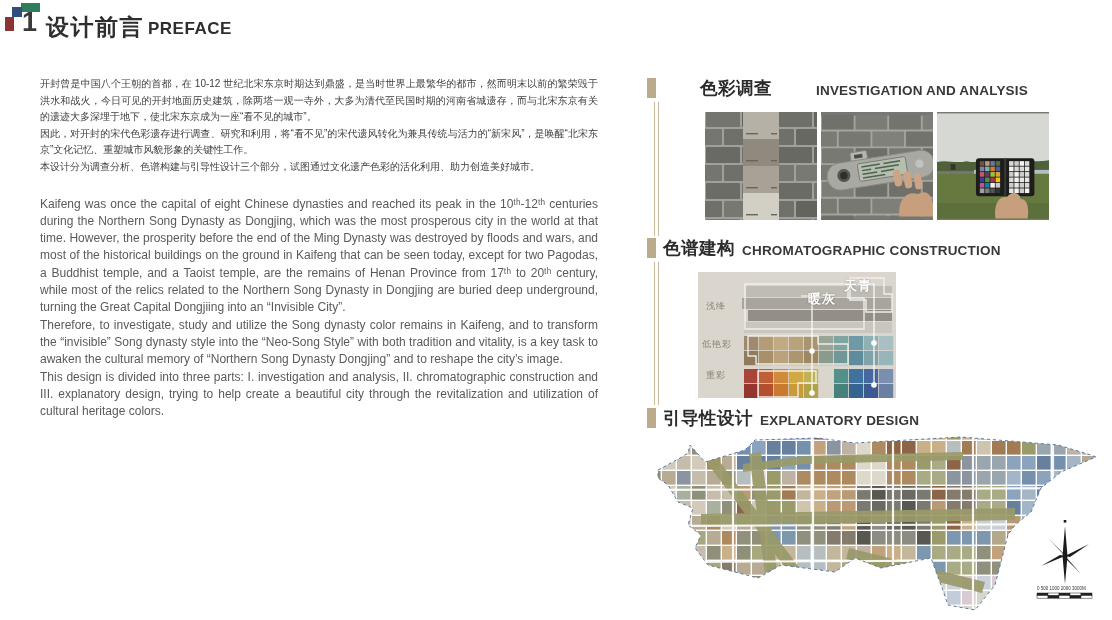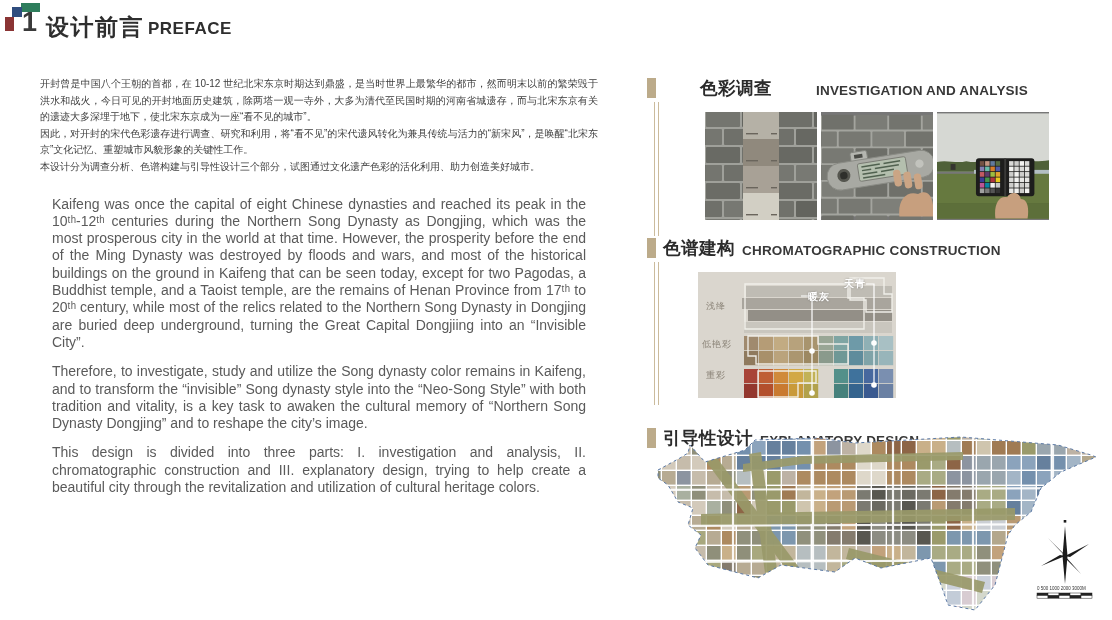--- a/index.html
+++ b/index.html
@@ -13,35 +13,35 @@
   .sq-blue{left:12px;top:7px;width:10px;height:10px;background:#2f4d7e;}
   .sq-red{left:5px;top:17px;width:9px;height:14px;background:#8a3434;}
   .title-number{position:absolute;left:22px;top:7px;font-size:27px;font-weight:700;color:#3a3a3a;}
   .title-cn{position:absolute;left:46px;top:12px;font-size:23px;font-weight:700;letter-spacing:1.5px;color:#2e2e2e;}
   .title-en{position:absolute;left:148px;top:19px;font-size:17px;font-weight:700;color:#2e2e2e;letter-spacing:0.5px;}
 
   
   .left-col{position:absolute;left:40px;top:76px;width:558px;}
   .cn-block p{margin:0;font-size:10px;line-height:16.6px;text-align:justify;color:#3d3d3d;}
   .en-block{margin-top:20px;}
-  .en-block p{margin:12px;font-size:14px;line-height:17.3px;text-align:justify;color:#5a5a5a;}
+  .en-block p{margin:0;font-size:12px;line-height:17.3px;text-align:justify;color:#5a5a5a;}
 
   
   .sec-h{position:absolute;left:647px;display:flex;align-items:center;gap:7px;}
   .bullet{width:9px;height:20px;background:#bcab8a;flex:0 0 auto;}
   .h-cn{font-size:17.5px;font-weight:700;color:#2b2b2b;letter-spacing:0.5px;}
   .h-en{font-size:13.5px;font-weight:700;color:#383838;position:relative;top:2px;letter-spacing:0.2px;}
   .connector{position:absolute;left:654px;width:3px;border-left:1px solid #cbbb9c;border-right:1px solid #cbbb9c;}
 
   .photos{position:absolute;left:705px;top:112px;display:flex;gap:4px;}
   .photo{width:112px;height:108px;overflow:hidden;background:#777;}
 
   .chart-card{position:absolute;left:698px;top:272px;width:198px;height:126px;background:#dad6ce;}
   .chart-label{position:absolute;font-size:9px;color:#8b8478;letter-spacing:1px;text-align:center;}
-  .chart-anno{position:absolute;font-size:10px;font-weight:700;color:#ffffff;letter-spacing:1px;text-shadow:0 0 2px rgba(0,0,0,.35);}
+  .chart-anno{position:absolute;font-size:13px;font-weight:700;color:#ffffff;letter-spacing:1px;text-shadow:0 0 2px rgba(0,0,0,.35);}
 
   .map-wrap{position:absolute;left:653px;top:430px;width:452px;height:188px;}
 </style>
 </head>
 <body>
 
 <div class="page">
 
   <div class="title-area">
     <span class="sq sq-green"></span>
@@ -317,21 +317,21 @@
           <circle cx="176" cy="113" r="2.2"></circle>
       </g>
     </svg>
     <span class="chart-label" style="left:8px;top:28px;">浅绛</span>
     <span class="chart-label" style="left:4px;top:66px;">低艳彩</span>
     <span class="chart-label" style="left:8px;top:97px;">重彩</span>
     <span class="chart-anno" style="left:78px;top:18px;padding-left:32px;">暖灰</span>
     <span class="chart-anno" style="left:146px;top:5px;">天青</span>
   </div>
 
-  <div class="sec-h" style="top:406px;margin-top:20px;">
+  <div class="sec-h" style="top:406px;">
     <span class="bullet"></span>
     <span class="h-cn">引导性设计</span>
     <span class="h-en">EXPLANATORY DESIGN</span>
   </div>
 
   <div class="map-wrap">
     <svg id="map-svg" width="452" height="188" viewBox="0 0 452 188">
       <defs>
         <clipPath id="mapclip">
           <polygon points="5,40 27,28 35,23 37,15 52,32 92,20 102,10 165,8 202,13 308,7 405,15 438,25 443,27 408,42 388,58 378,82 362,95 355,105 342,155 322,180 295,175 288,155 278,128 228,138 202,128 182,142 128,135 105,148 55,135 42,118 48,105 35,95 40,78 25,72 15,55 5,48"></polygon>

